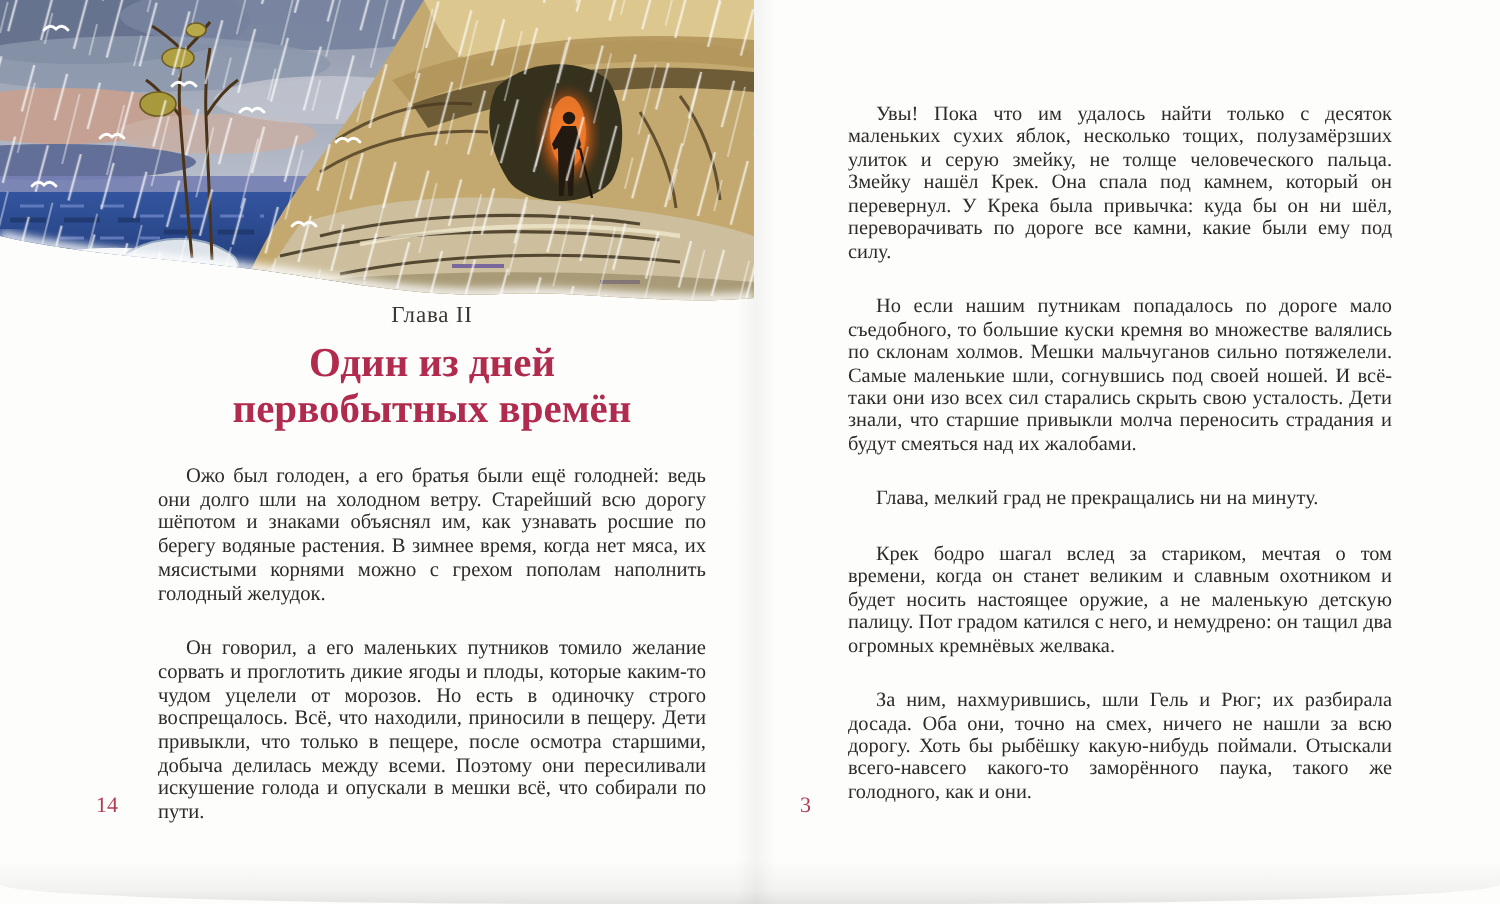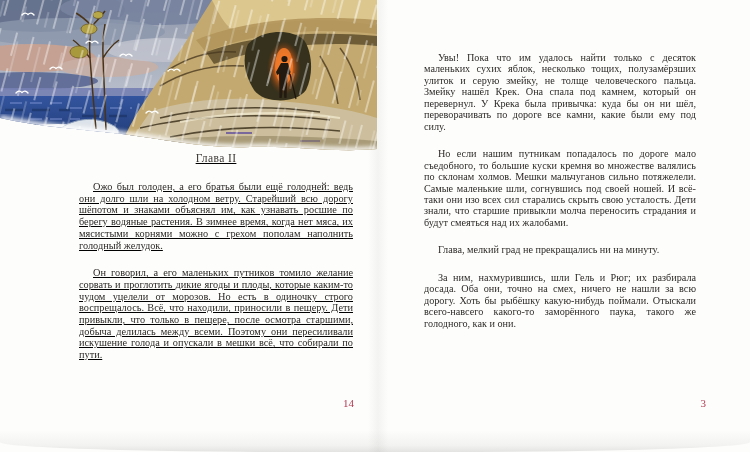--- a/index.html
+++ b/index.html
@@ -15,38 +15,38 @@
     pointer-events:none;
   }
   .spread::after{
     content:"";position:absolute;left:0;bottom:0;width:100%;height:22px;
     background:linear-gradient(to bottom,rgba(70,70,62,0) 0%,rgba(70,70,62,.06) 70%,rgba(70,70,62,.14) 100%);
     border-radius:0 0 40% 40%/0 0 10px 10px;
     pointer-events:none;
   }
   .illustration{position:absolute;top:0;left:0;width:377px;height:153px;display:block;}
   .text-left{
-    position:absolute;left:63px;top:151px;width:306px;text-decoration:underline;
+    position:absolute;left:63px;top:151px;width:306px;
   }
   .chapter-label{
     text-align:center;font-size:11.5px;line-height:14px;color:#3b3733;letter-spacing:.4px;
   }
   .chapter-title{
     margin:6px 0 9px 0;text-align:center;font-weight:bold;
     font-size:20.5px;line-height:23px;color:var(--title-red,#b02b4d);
   }
   .body-par{
     margin:16px;text-indent:14px;text-align:justify;
     font-size:10.3px;line-height:11.7px;color:var(--body-text,#2d2a27);
     hyphens:auto;-webkit-hyphens:auto;
   }
   .text-right{position:absolute;left:408px;top:36px;width:304px;}
   .text-right .body-par{font-size:10.2px;line-height:11.45px;}
   .page-number{
-    position:absolute;top:397px;width:306px;text-align:right;
+    position:absolute;top:397px;width:306px;text-align:left;
     font-size:11px;color:var(--page-number-red,#b43a52);
   }
   .page-number.left{left:48px;}
   .page-number.right{left:400px;}
 </style>
 </head>
 <body>
 
 <div class="spread">
 
@@ -158,30 +158,35 @@
 
         <rect x="-30" y="-20" width="440" height="200" fill="url(#rainA)"></rect>
         <rect x="-20" y="-20" width="430" height="200" fill="url(#rainB)"></rect>
 
         <path d="M0,118 C38,127 82,129 122,134 C165,139 205,149 250,147 C292,145 330,153 377,149" stroke="#ffffff" stroke-width="6" fill="none" opacity=".85" filter="url(#soft)"></path>
       </g>
     </svg>
 
     <div class="text-left">
       <div class="chapter-label">Глава II</div>
+      <div class="chapter-title">
+        <span style="display:block">Один из дней</span>
+        <span style="display:block">первобытных времён</span>
+      </div>
       <p class="body-par">Ожо был голоден, а его братья были ещё голодней: ведь они долго шли на холодном ветру. Старейший всю дорогу шёпотом и знаками объяснял им, как узнавать росшие по берегу водяные растения. В зимнее время, когда нет мяса, их мясистыми корнями можно с грехом пополам наполнить голодный желудок.</p>
       <p class="body-par">Он говорил, а его маленьких путников томило желание сорвать и проглотить дикие ягоды и плоды, которые каким-то чудом уцелели от морозов. Но есть в одиночку строго воспрещалось. Всё, что находили, приносили в пещеру. Дети привыкли, что только в пещере, после осмотра старшими, добыча делилась между всеми. Поэтому они пересиливали искушение голода и опускали в мешки всё, что собирали по пути.</p>
     </div>
 
     <div class="page-number left">14</div>
   </div>
 
   <div>
     <div class="text-right">
       <p class="body-par">Увы! Пока что им удалось найти только с десяток маленьких сухих яблок, несколько тощих, полузамёрзших улиток и серую змейку, не толще человеческого пальца. Змейку нашёл Крек. Она спала под камнем, который он перевернул. У Крека была привычка: куда бы он ни шёл, переворачивать по дороге все камни, какие были ему под силу.</p>
       <p class="body-par">Но если нашим путникам попадалось по дороге мало съедобного, то большие куски кремня во множестве валялись по склонам холмов. Мешки мальчуганов сильно потяжелели. Самые маленькие шли, согнувшись под своей ношей. И всё-таки они изо всех сил старались скрыть свою усталость. Дети знали, что старшие привыкли молча переносить страдания и будут смеяться над их жалобами.</p>
       <p class="body-par">Глава, мелкий град не прекращались ни на минуту.</p>
+      <p class="body-par">Крек бодро шагал вслед за стариком, мечтая о том времени, когда он станет великим и славным охотником и будет носить настоящее оружие, а не маленькую детскую палицу. Пот градом катился с него, и немудрено: он тащил два огромных кремнёвых желвака.</p>
       <p class="body-par">За ним, нахмурившись, шли Гель и Рюг; их разбирала досада. Оба они, точно на смех, ничего не нашли за всю дорогу. Хоть бы рыбёшку какую-нибудь поймали. Отыскали всего-навсего какого-то заморённого паука, такого же голодного, как и они.</p>
     </div>
     <div class="page-number right">3</div>
   </div>
 
 </div>
 
 </body></html>

